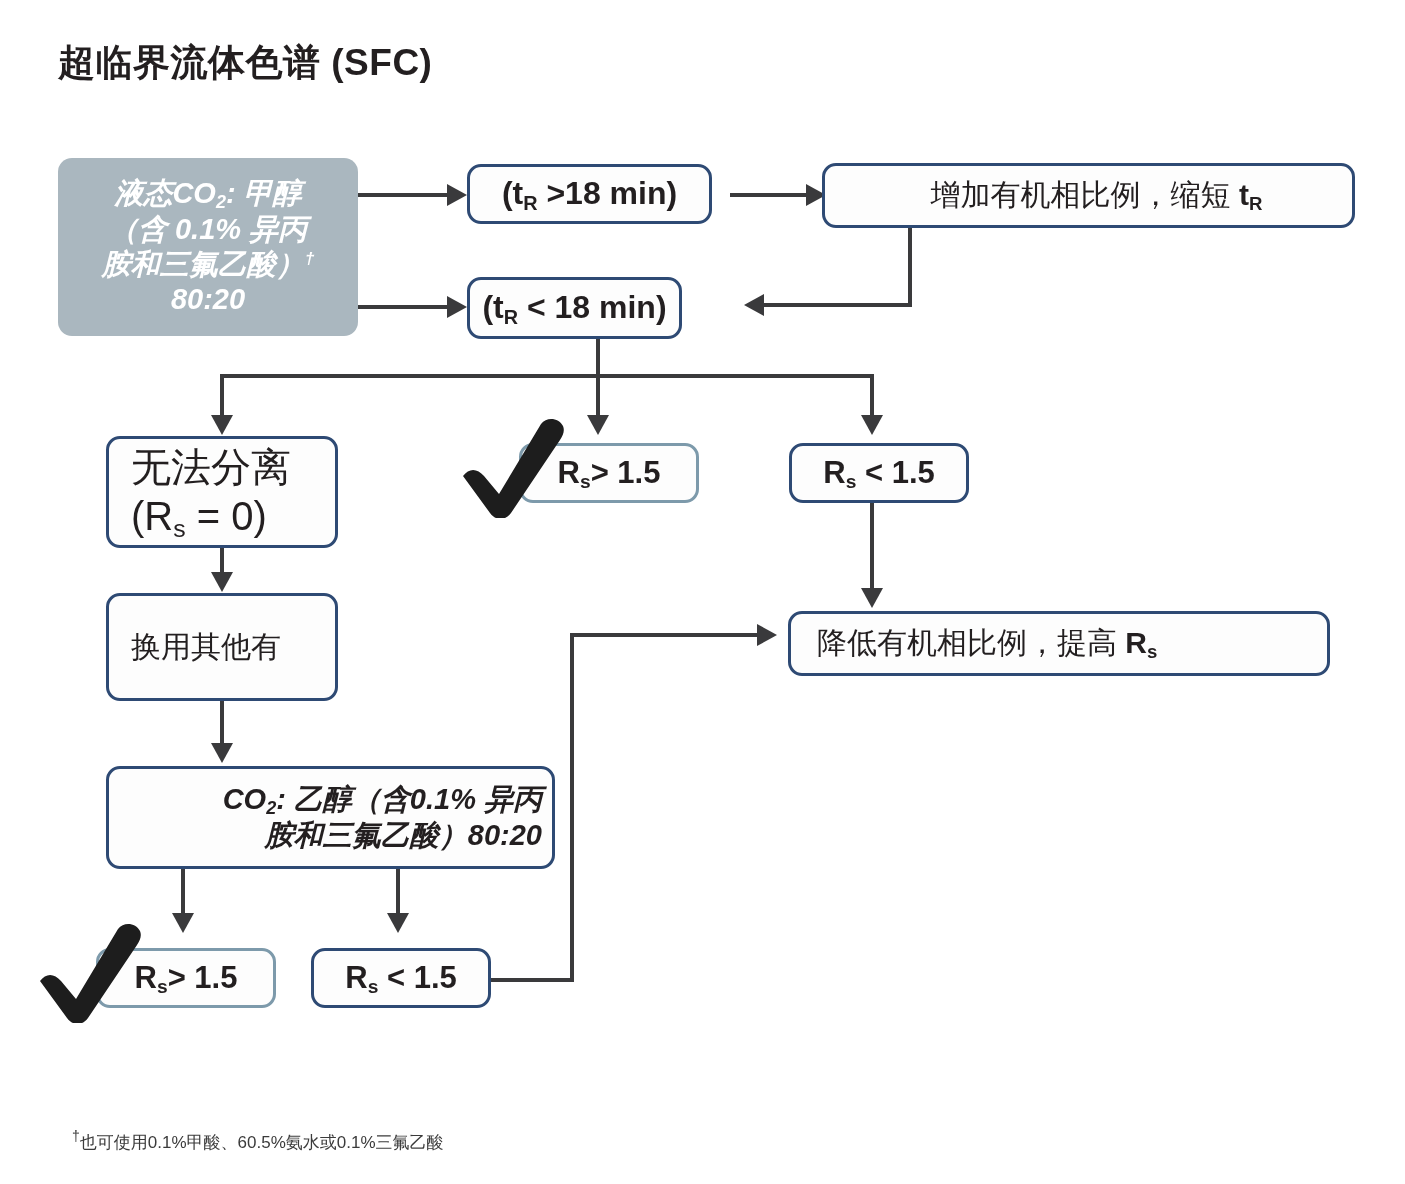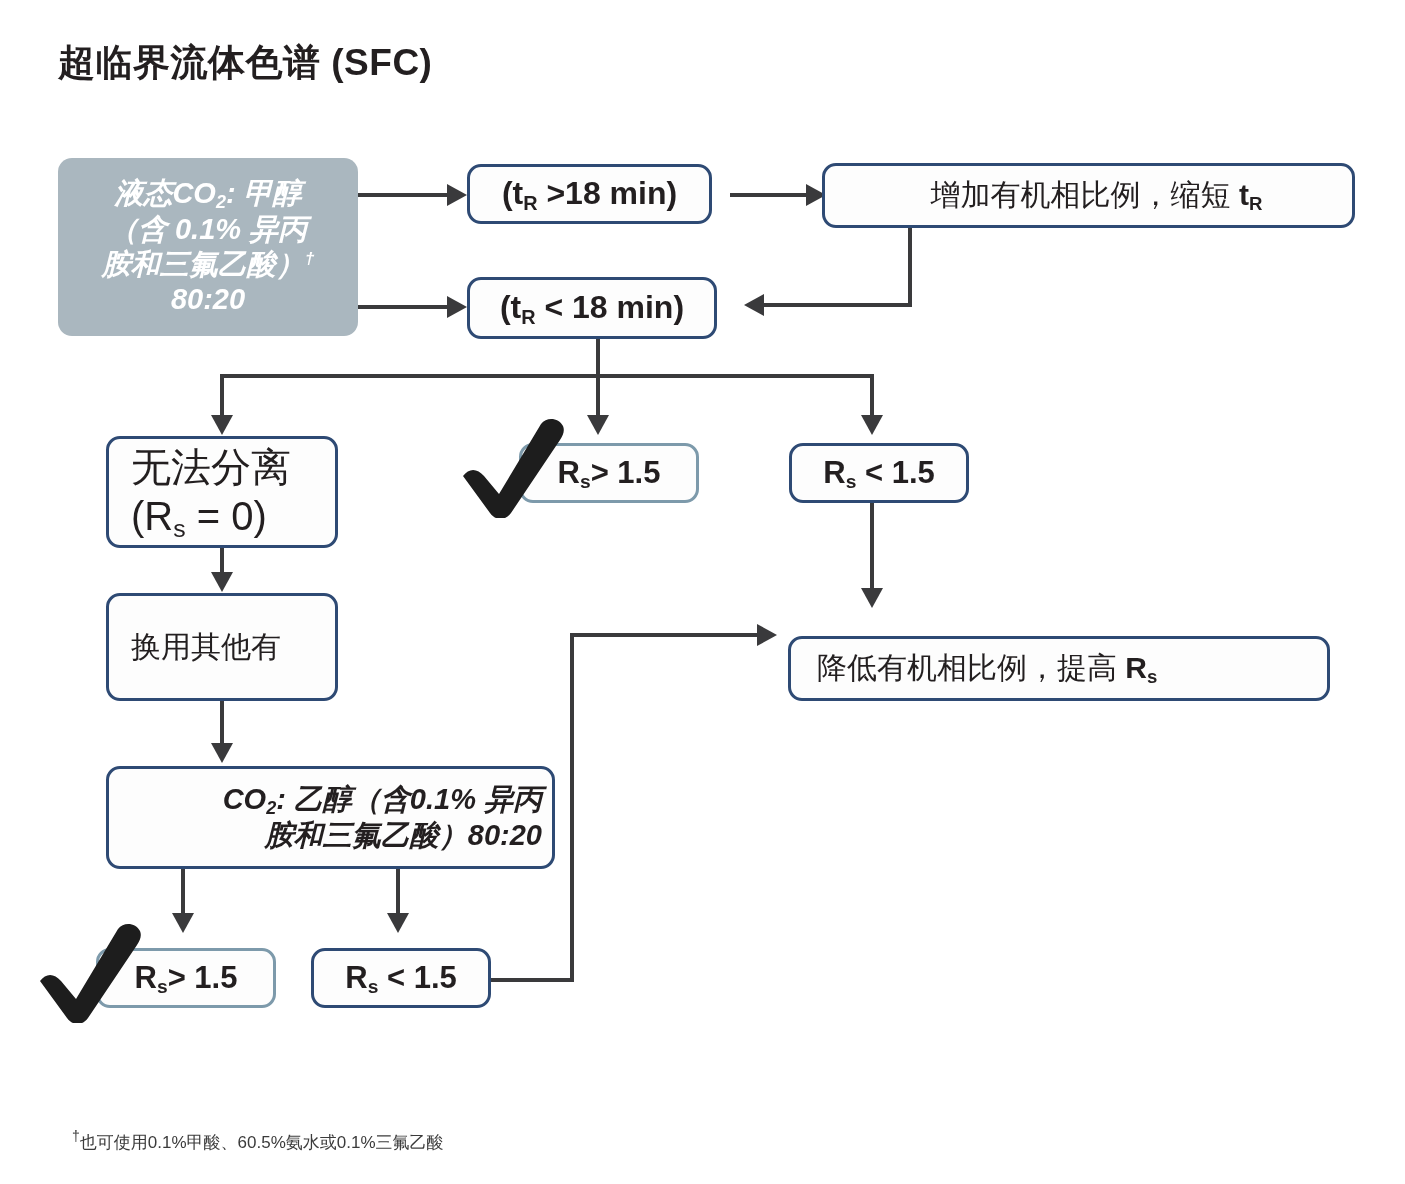--- a/index.html
+++ b/index.html
@@ -125,21 +125,21 @@
       <div>（含 0.1% 异丙</div>
       <div><span>胺和三氟乙酸）</span><sup>†</sup></div>
       <div>80:20</div>
     </div>
   </div>
 
   <div class="node bold" style="left:467px;top:164px;width:245px;height:60px;font-size:32px;">
     <div class="inner"><span>(t</span><sub>R</sub><span> &gt;18 min)</span></div>
   </div>
 
-  <div class="node bold" style="left:467px;top:277px;width:250px;height:62px;font-size:32px;">
+  <div class="node bold" style="left:467px;top:277px;width:215px;height:62px;font-size:32px;">
     <div class="inner"><span>(t</span><sub>R</sub><span> &lt; 18 min)</span></div>
   </div>
 
   <div class="node" style="left:822px;top:163px;width:533px;height:65px;justify-content:flex-start;padding-left:26px;font-size:30px;">
     <div class="inner" style="text-align:center;"><span>增加有机相比例，缩短 </span><b>t</b><sub style="font-weight:700;">R</sub></div>
   </div>
 
   <div class="node" style="left:106px;top:436px;width:232px;height:112px;justify-content:flex-start;padding-left:22px;font-size:40px;">
     <div class="inner" style="text-align:left;">
       <div>无法分离</div>
@@ -169,21 +169,21 @@
   </div>
 
   <div class="node lightborder bold" style="left:96px;top:948px;width:180px;height:60px;font-size:31px;">
     <div class="inner"><span>R</span><sub>s</sub><span>&gt; 1.5</span></div>
   </div>
 
   <div class="node bold" style="left:311px;top:948px;width:180px;height:60px;font-size:31px;">
     <div class="inner"><span>R</span><sub>s</sub><span> &lt; 1.5</span></div>
   </div>
 
-  <div class="node" style="left:788px;top:611px;width:542px;height:65px;justify-content:flex-start;padding-left:26px;font-size:30px;margin-top:25px;">
+  <div class="node" style="left:788px;top:611px;width:542px;height:65px;justify-content:flex-start;padding-left:26px;font-size:30px;">
     <div class="inner" style="text-align:left;"><span>降低有机相比例，提高 </span><b>R</b><sub style="font-weight:700;">s</sub></div>
   </div>
 
   <div class="check" style="left:455px;top:418px;">
     <svg width="120" height="100" viewBox="0 0 120 100" aria-hidden="true">
       <path d="M8 58 C14 50 22 50 29 58 L44 76 L86 6 C92 -2 104 0 108 8 C110 13 108 17 105 22 L56 95 C50 103 41 103 35 95 Z" fill="#1d1d1d"></path>
     </svg>
   </div>
 
   <div class="check" style="left:32px;top:923px;">

